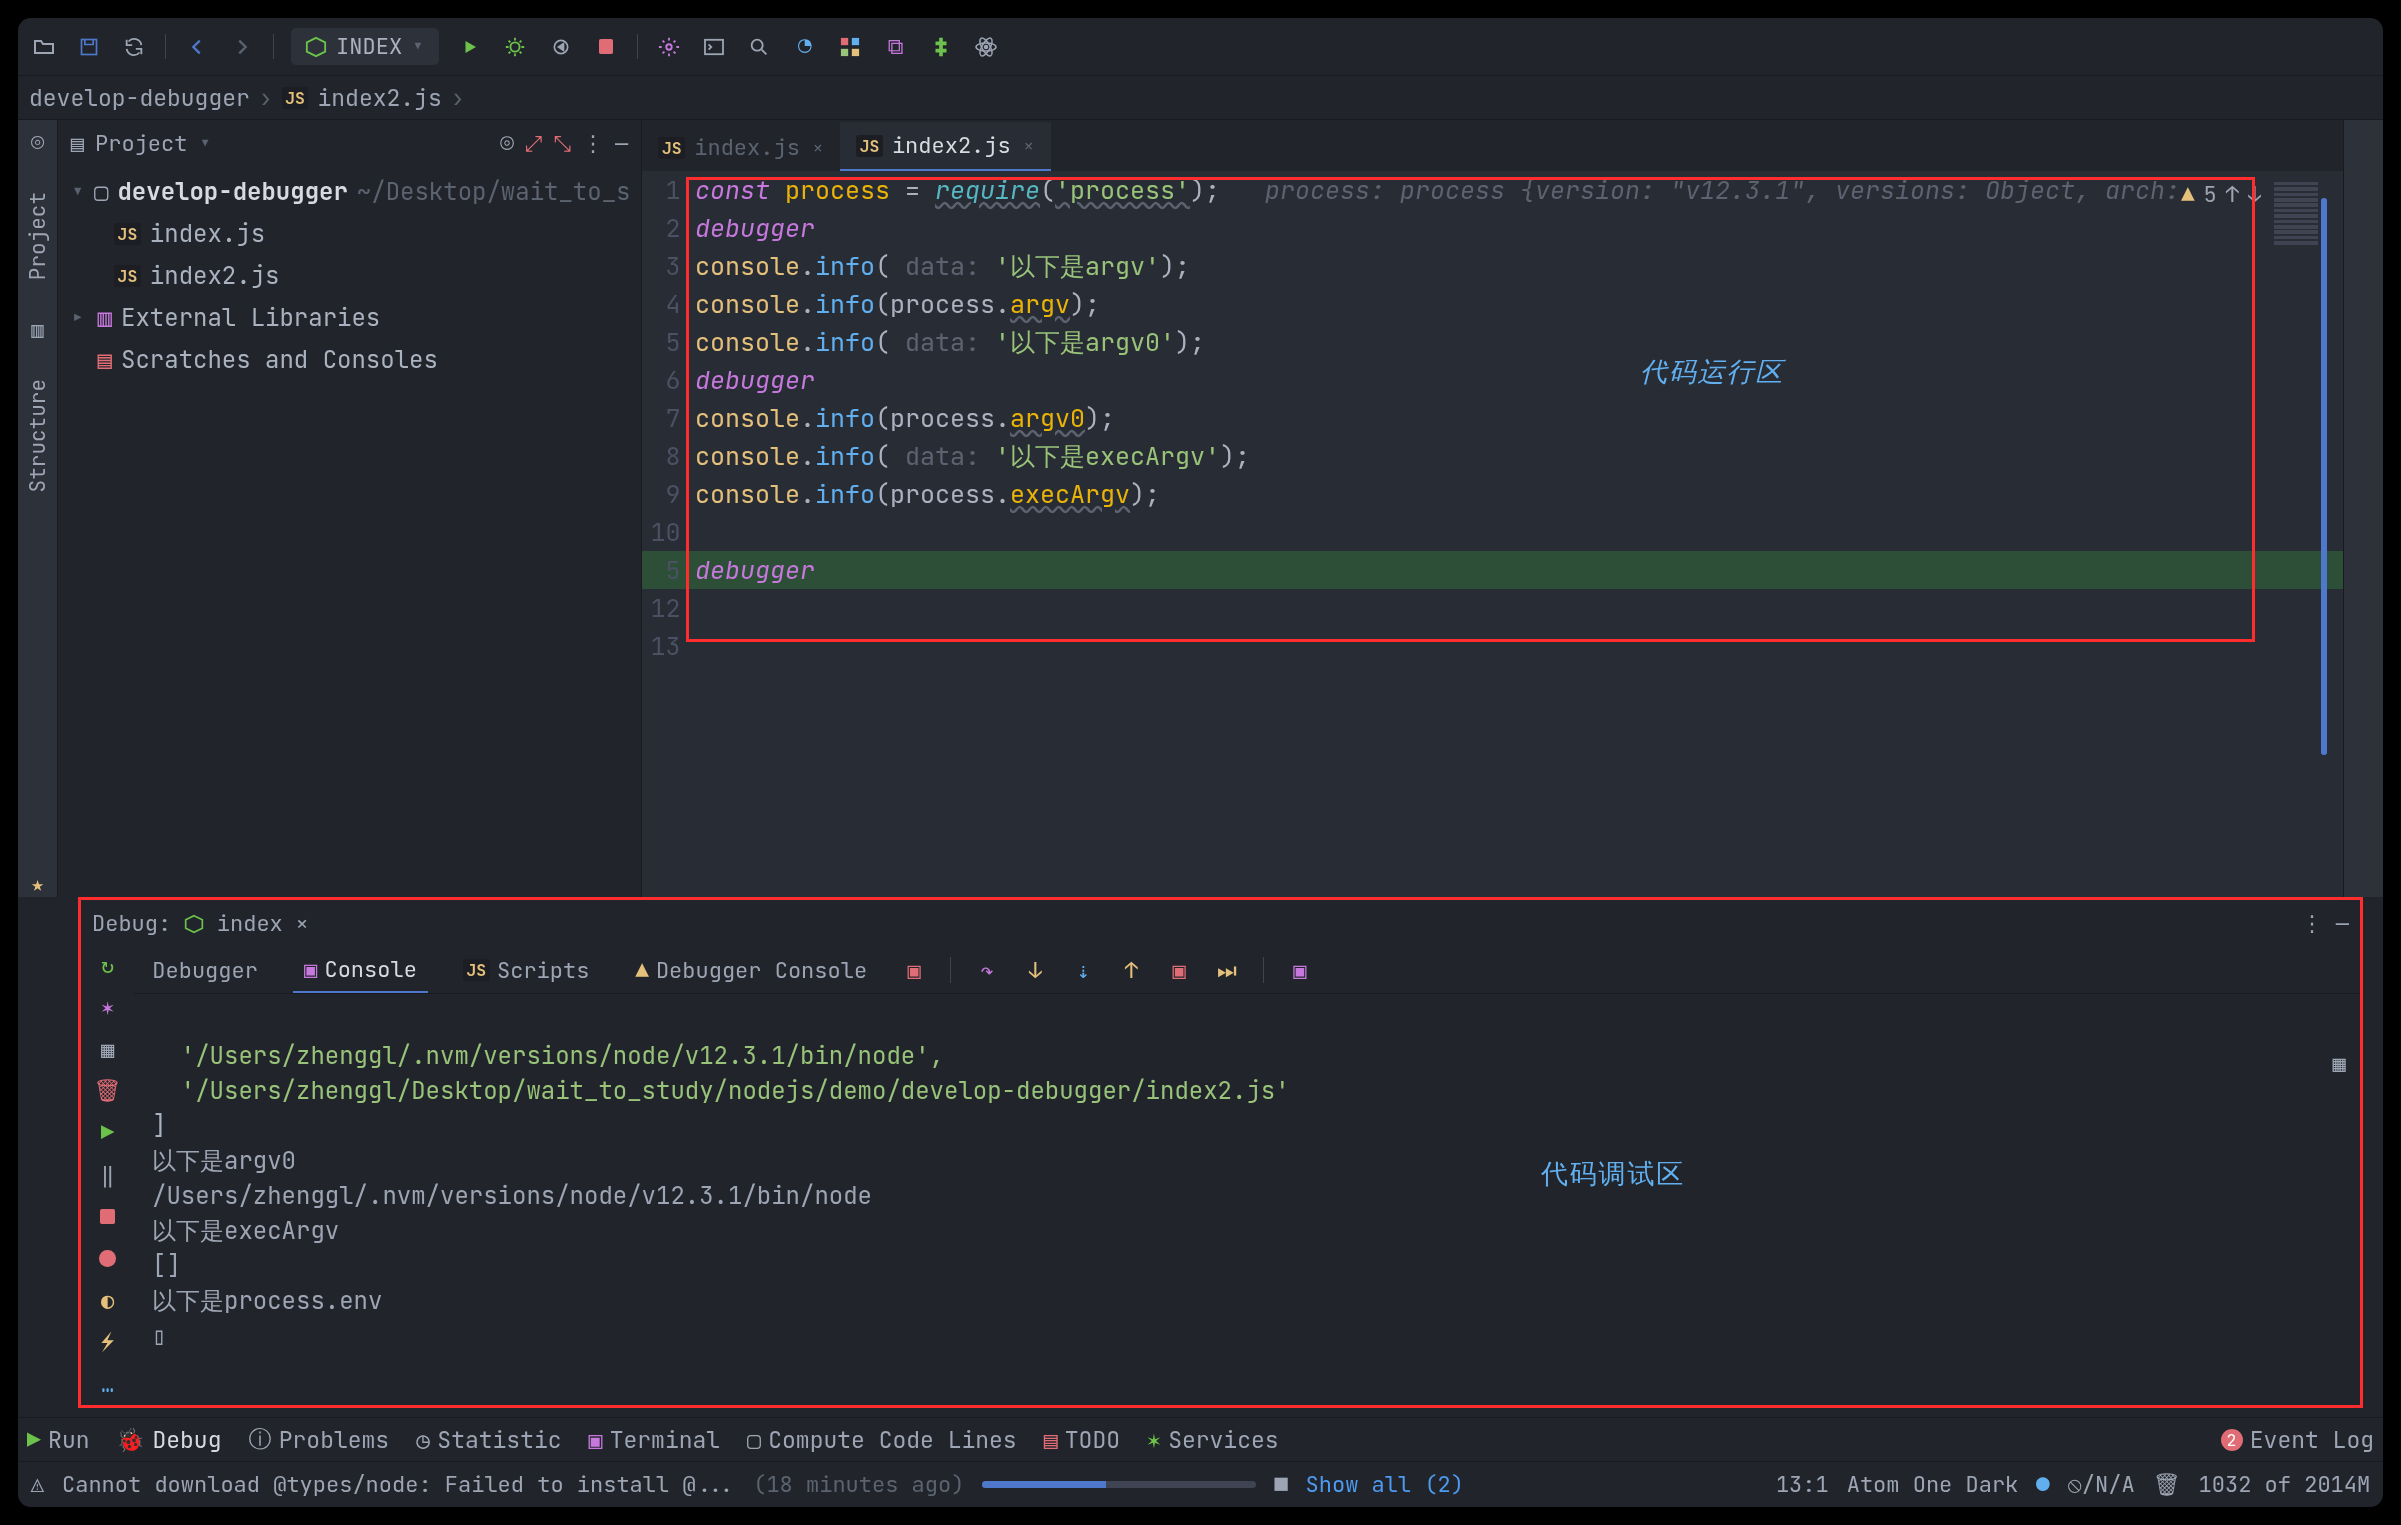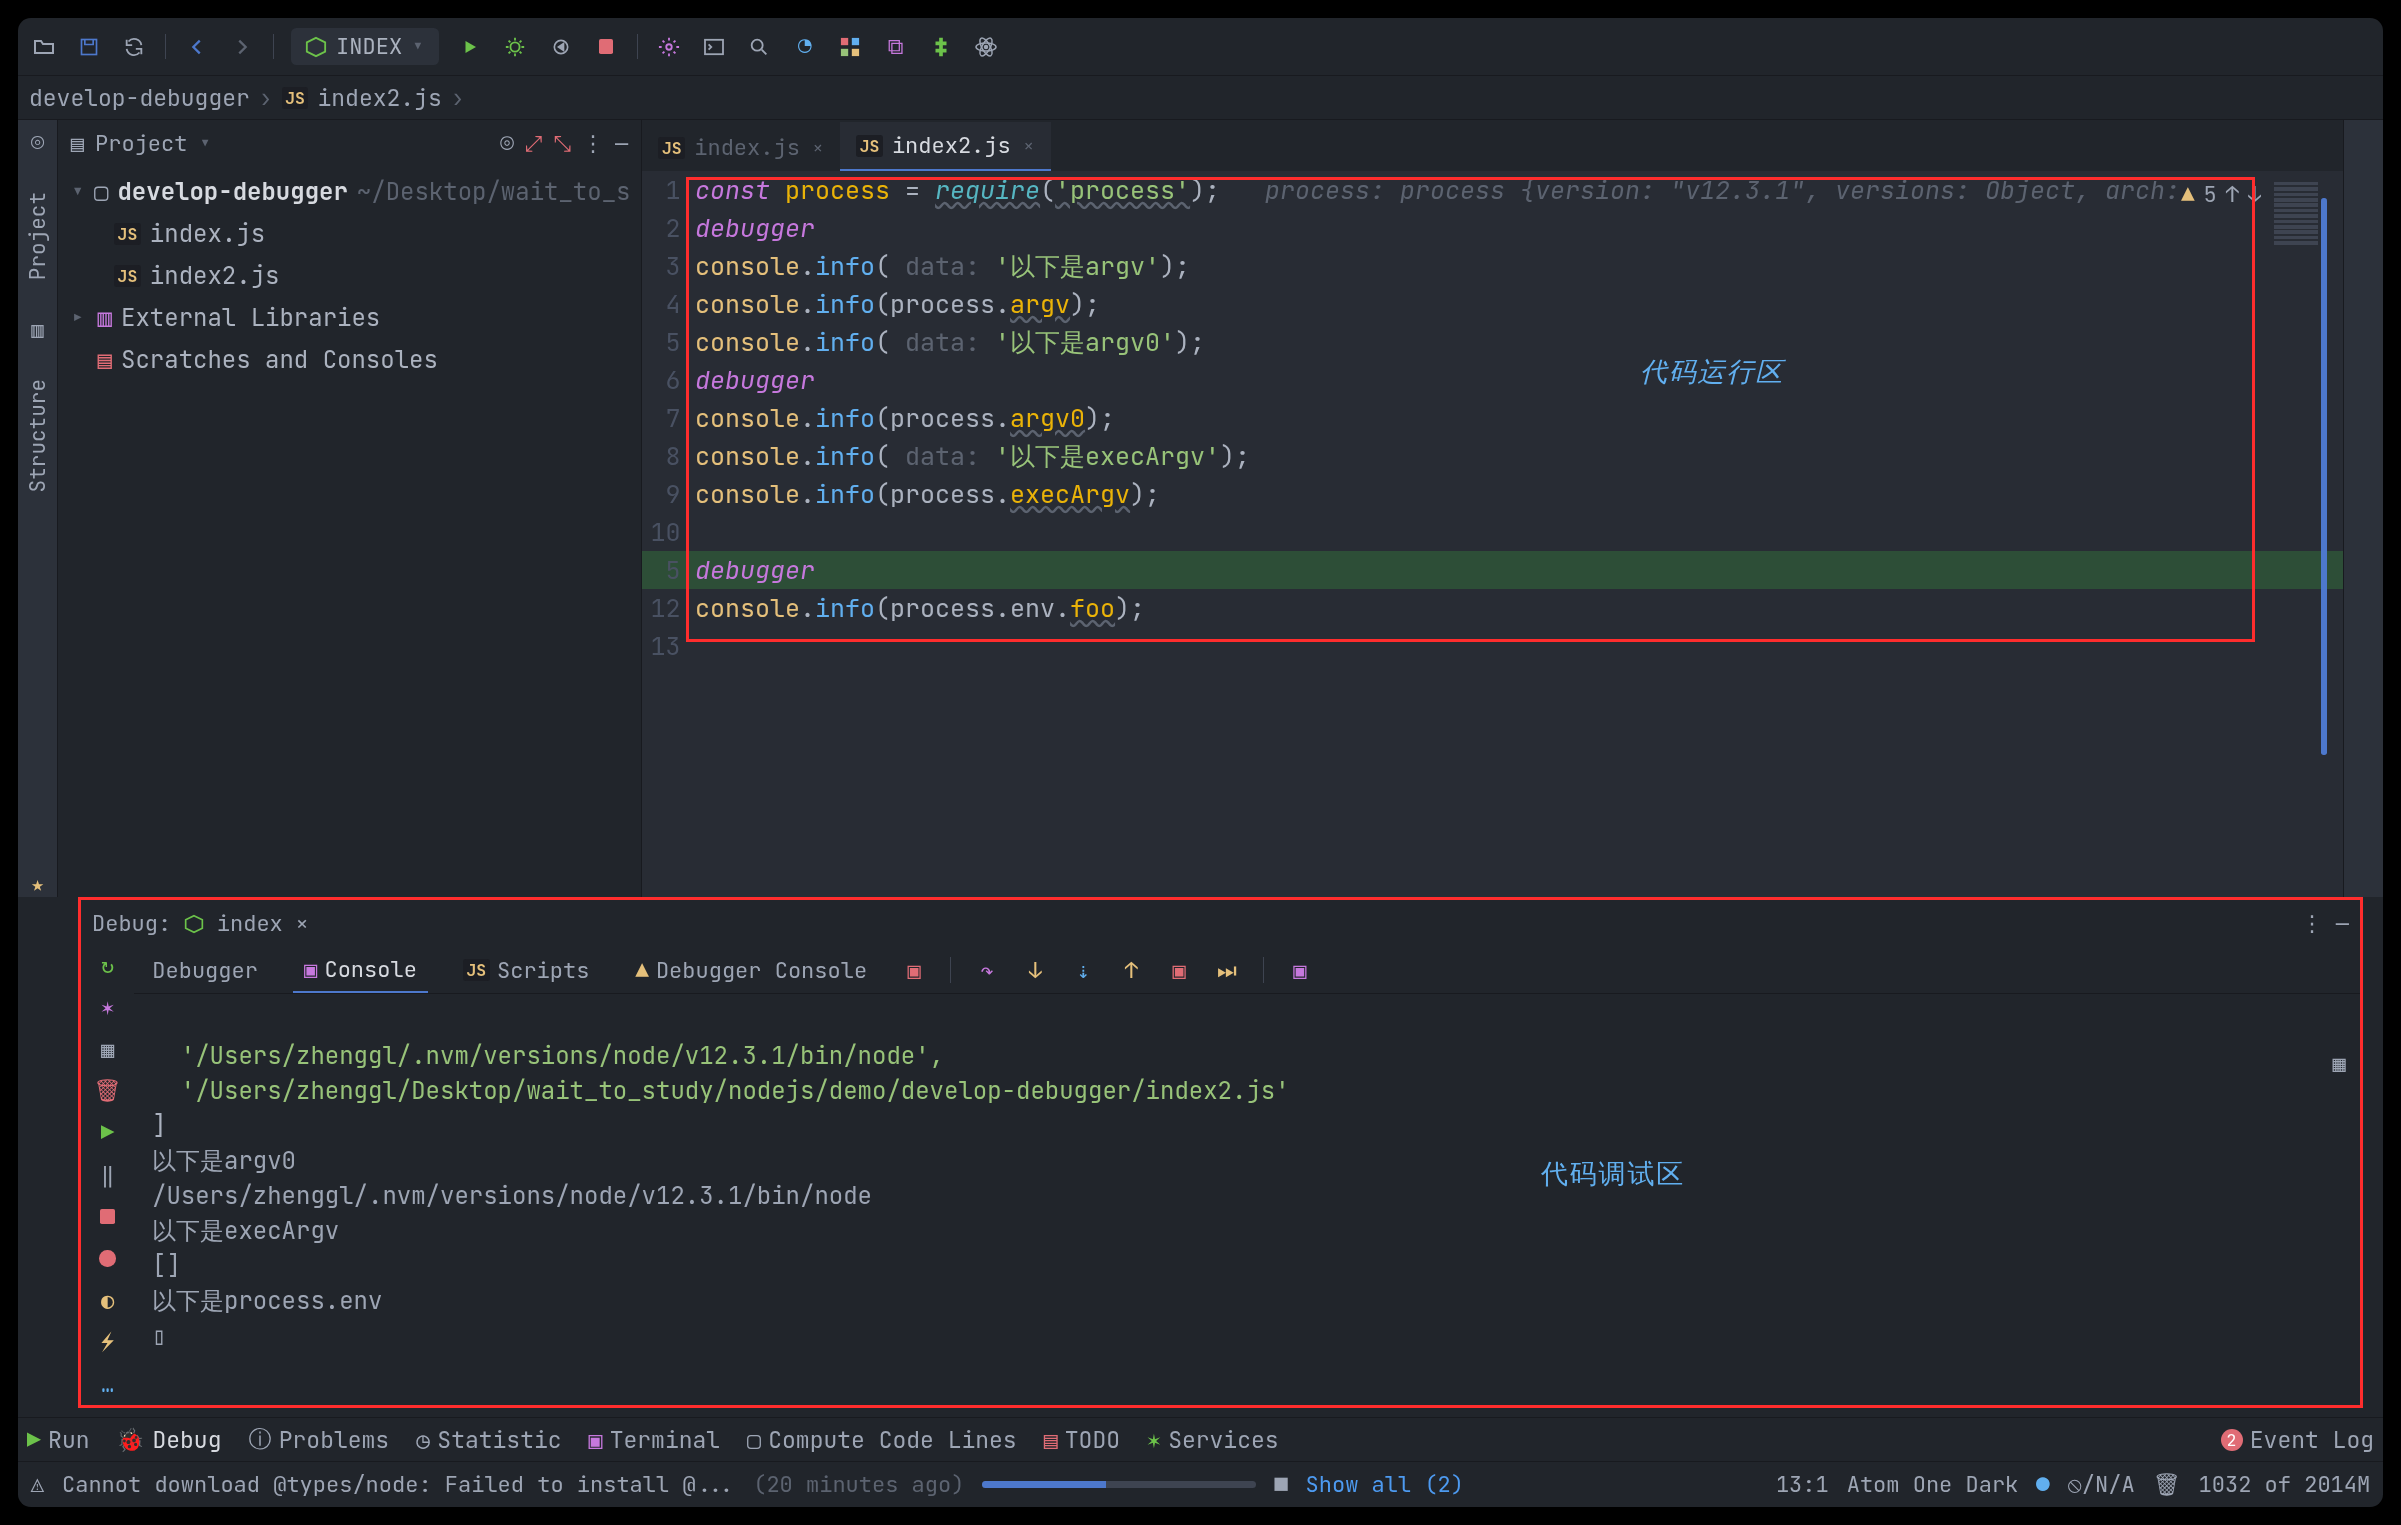--- a/index.html
+++ b/index.html
@@ -431,21 +431,20 @@
           </div>
         <div class="line">
             <span class="gutter ln">10</span>
           </div>
         <div class="line hl">
             <span class="gutter ln">5</span>
             <span class="code"><span class="dbg">debugger</span></span>
           </div>
         <div class="line">
             <span class="gutter ln">12</span>
-            <span class="code"><span class="obj">console</span><span class="op">.</span><span class="fn">info</span><span class="op">(process.env.</span><span class="ident underline-wavy">foo</span><span class="op">);</span></span>
           </div>
         <div class="line">
             <span class="gutter ln">13</span>
             <span class="code"></span>
           </div>
 
         <div class="minimap">
           <div class="blk"></div>
             <div class="blk"></div>
             <div class="blk"></div>
@@ -586,21 +585,21 @@
     <span class="spacer"></span>
     <span class="bt">
       <span style="background:#e06c75;color:#fff;border-radius:50%;width:22px;height:22px;display:flex;align-items:center;justify-content:center;font-size:16.4px;">2</span>
       <span>Event Log</span>
     </span>
   </div>
 
   <div class="status">
     <span style="color:#9da5b4;">⚠</span>
     <span>Cannot download @types/node: Failed to install @...</span>
-    <span class="muted">(20 minutes ago)</span>
+    <span class="muted">(18 minutes ago)</span>
     <div class="prog">
         <div></div>
       </div>
     <span style="color:#9da5b4;">■</span>
     <span class="link">Show all (2)</span>
     <span class="spacer"></span>
     <span>13:1</span>
     <span>Atom One Dark</span>
     <span style="color:#61afef;">●</span>
     <span>⦸/N/A</span>

